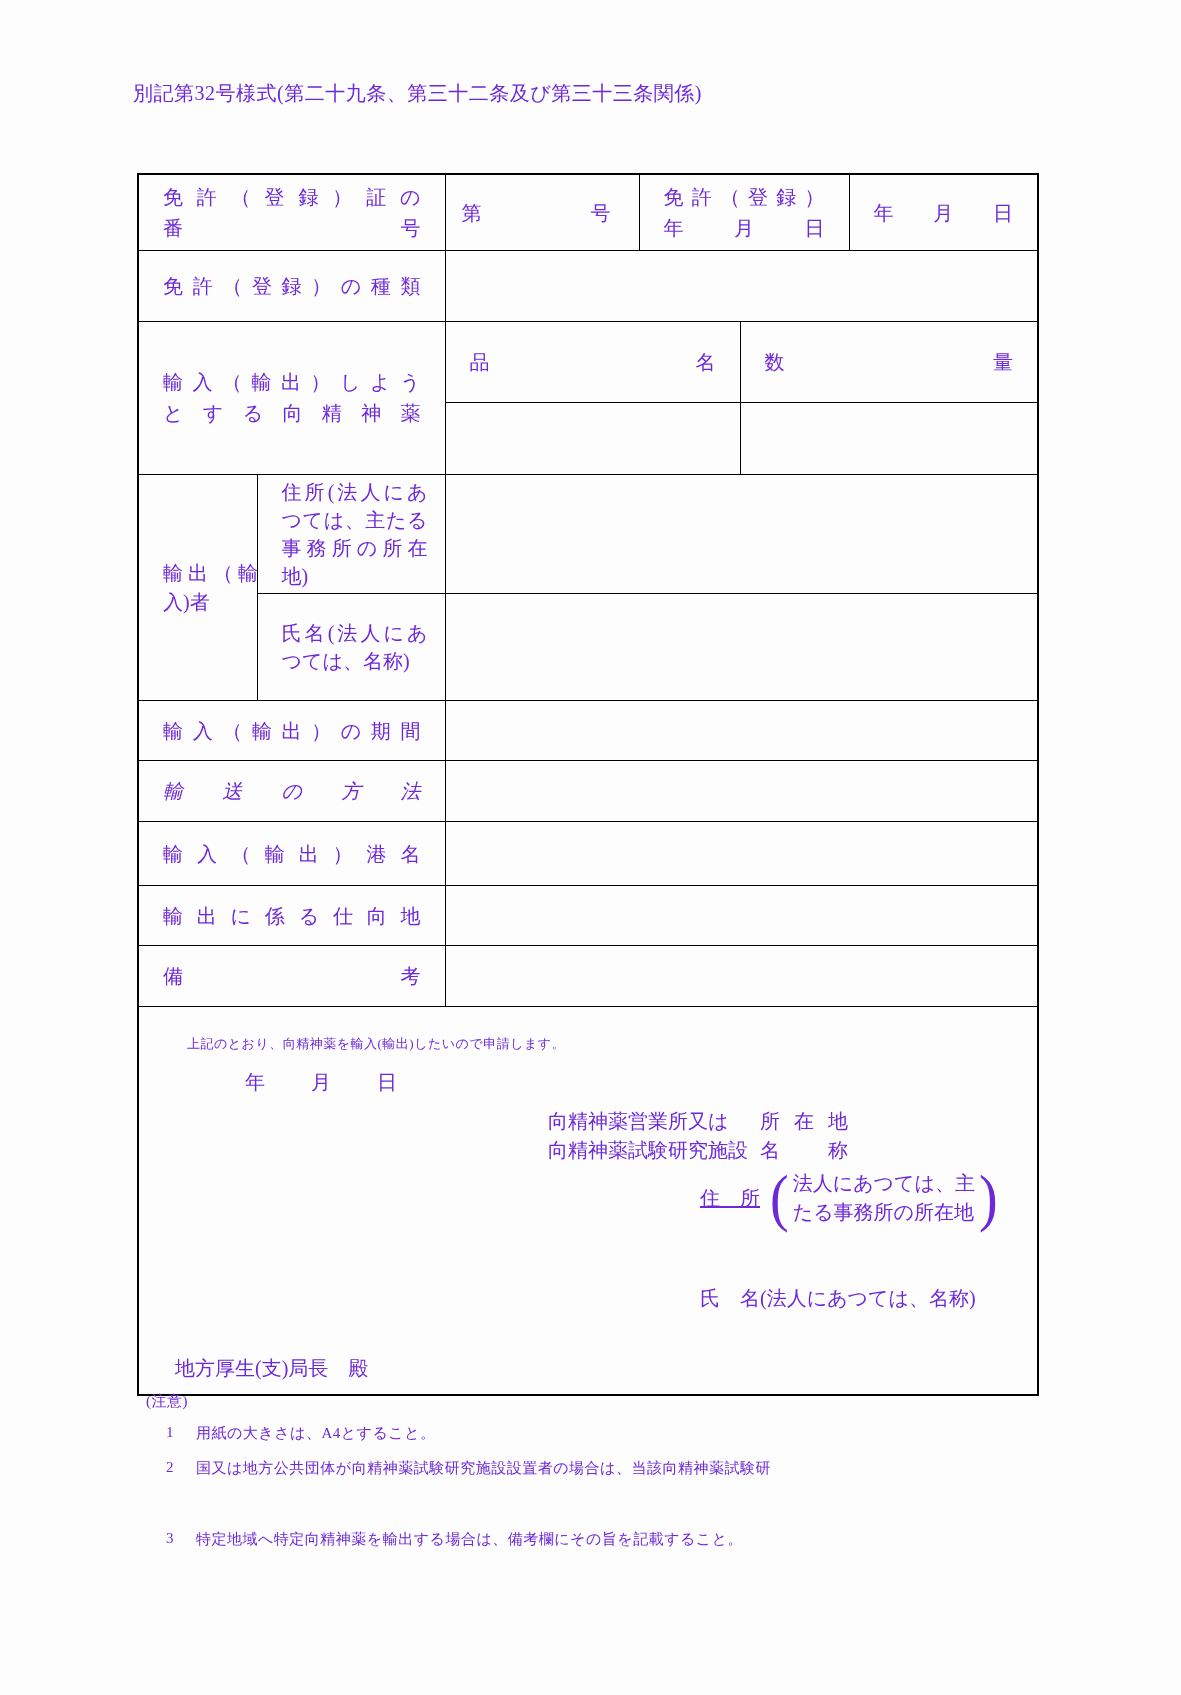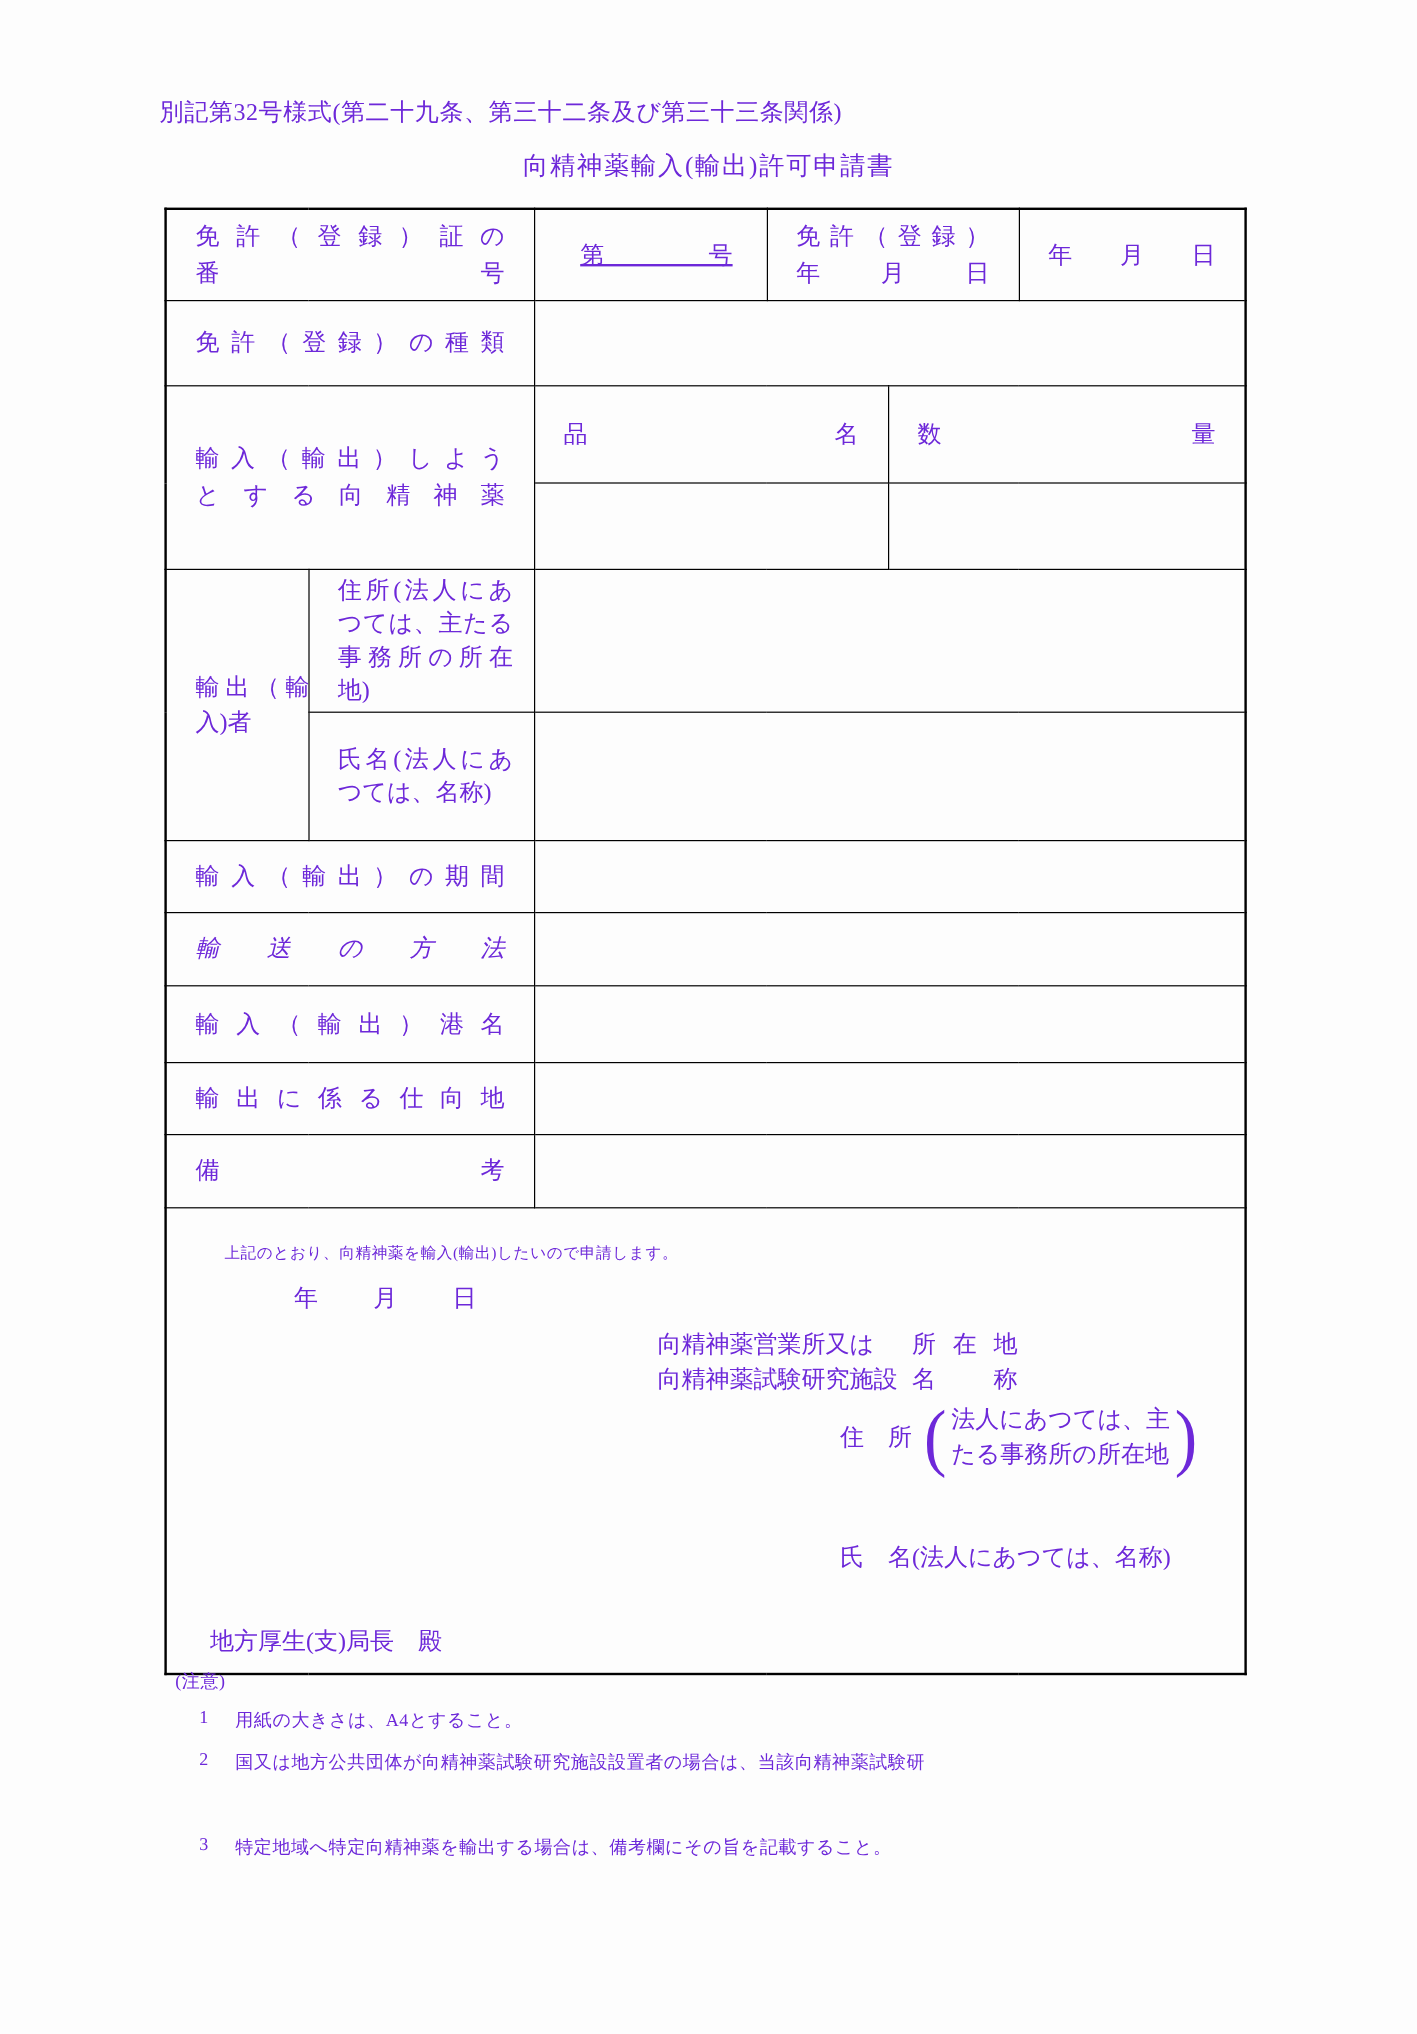--- a/index.html
+++ b/index.html
@@ -19,55 +19,54 @@
   td{
     border:1px solid #000;font-size:20px;padding:0 24px;
     vertical-align:middle;overflow:hidden;line-height:30px;
   }
   .j{text-align:justify;text-align-last:justify;}
   tr.r1 td{height:75px;} tr.r2 td{height:70px;} tr.r3 td{height:80px;}
   tr.r4 td{height:71px;} tr.r5 td{height:118px;} tr.r6 td{height:106px;}
   tr.r7 td{height:59px;} tr.r8 td{height:60px;font-style:italic;} tr.r9 td{height:63px;}
   tr.r10 td{height:59px;} tr.r11 td{height:60px;} tr.r12 td{height:387px;}
 
-  .cell-num{padding:0 28px 0 38px;text-decoration:underline;}
+  .cell-num{padding:0 28px 0 16px;}
   .cell-date{padding:0 24px;}
   .twoline div{line-height:31px;}
   .tl-inner{width:95px;text-align:justify;line-height:29px;}
   .sub-inner{width:146px;text-align:justify;line-height:28px;}
 
   .bcell{position:relative;padding:0;vertical-align:top;}
   .stmt{position:absolute;left:48px;top:22px;font-size:13px;letter-spacing:.5px;white-space:pre;}
   .dline{position:absolute;left:106px;top:60px;width:152px;font-size:20px;text-align:justify;text-align-last:justify;}
   .office{position:absolute;left:409px;top:100px;font-size:20px;line-height:29px;}
   .office .row{display:flex;}
   .office .l{width:212px;white-space:pre;}
   .office .r{width:88px;text-align:justify;text-align-last:justify;}
   .addr{position:absolute;left:561px;top:162px;display:flex;align-items:center;font-size:20px;}
-  .addr .albl{white-space:pre;margin-right:10px;}
+  .addr .albl{white-space:pre;margin-right:10px;text-decoration:underline;}
   .bigp{font-size:56px;line-height:1;font-weight:400;transform:scaleY(1.12);}
   .addr .inner{line-height:29px;white-space:pre;margin:0 4px;}
   .nameline{position:absolute;left:561px;top:276px;font-size:20px;white-space:pre;}
   .recip{position:absolute;left:36px;top:346px;font-size:20px;white-space:pre;}
 
   .noteline{position:absolute;font-size:15px;letter-spacing:.5px;white-space:pre;}
   .nhead{left:146px;top:1392px;}
   .nitem{display:flex;gap:22px;}
   .n1{left:166px;top:1424px;}
   .n2{left:166px;top:1459px;}
   .n2b{left:176px;top:1494px;}
   .n3{left:166px;top:1530px;}
 </style>
 </head>
 <body>
 
 <div class="page">
 
   <div class="hdr">別記第32号様式(第二十九条、第三十二条及び第三十三条関係)</div>
-  <div class="title">向精神薬輸入(輸出)許可申請書</div>
 
   <table class="form">
     <colgroup>
       <col style="width:119px">
         <col style="width:188px">
         <col style="width:194px">
       <col style="width:101px">
         <col style="width:109px">
         <col style="width:189px">
     </colgroup>

